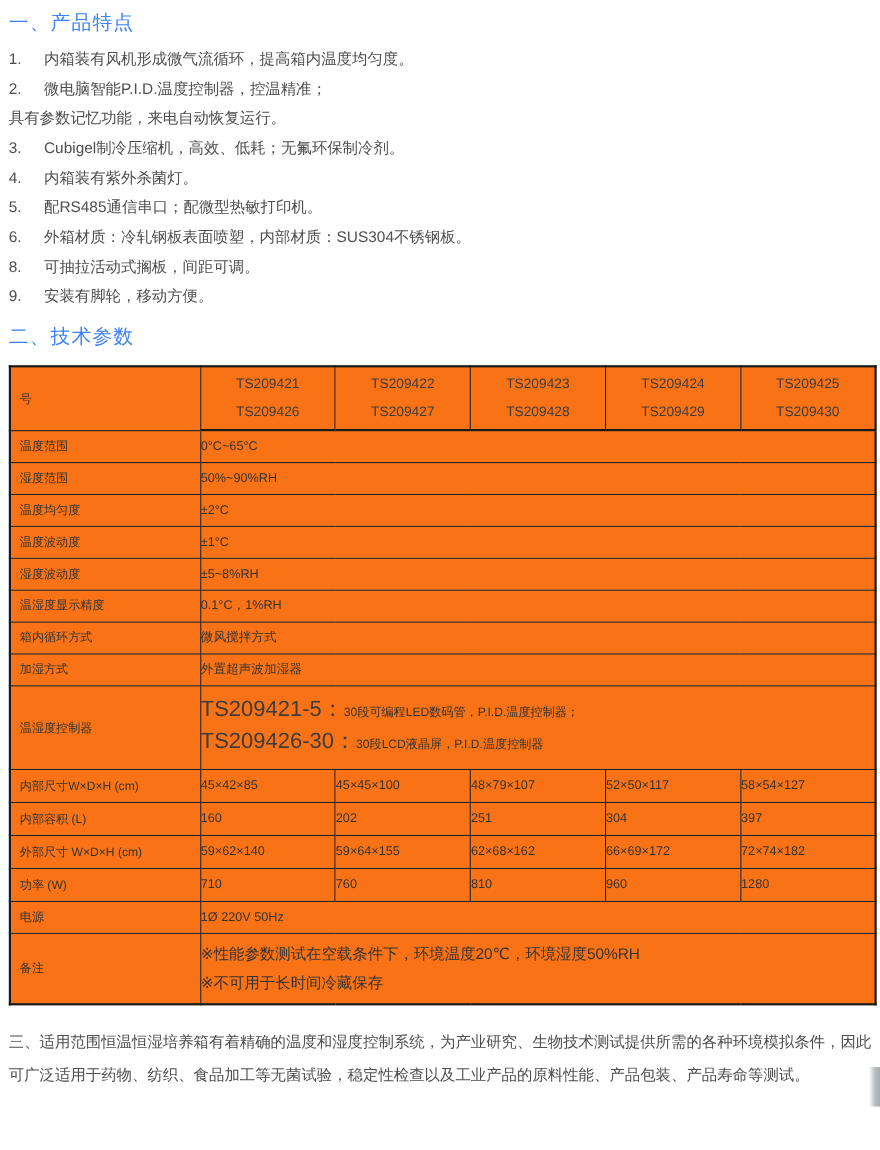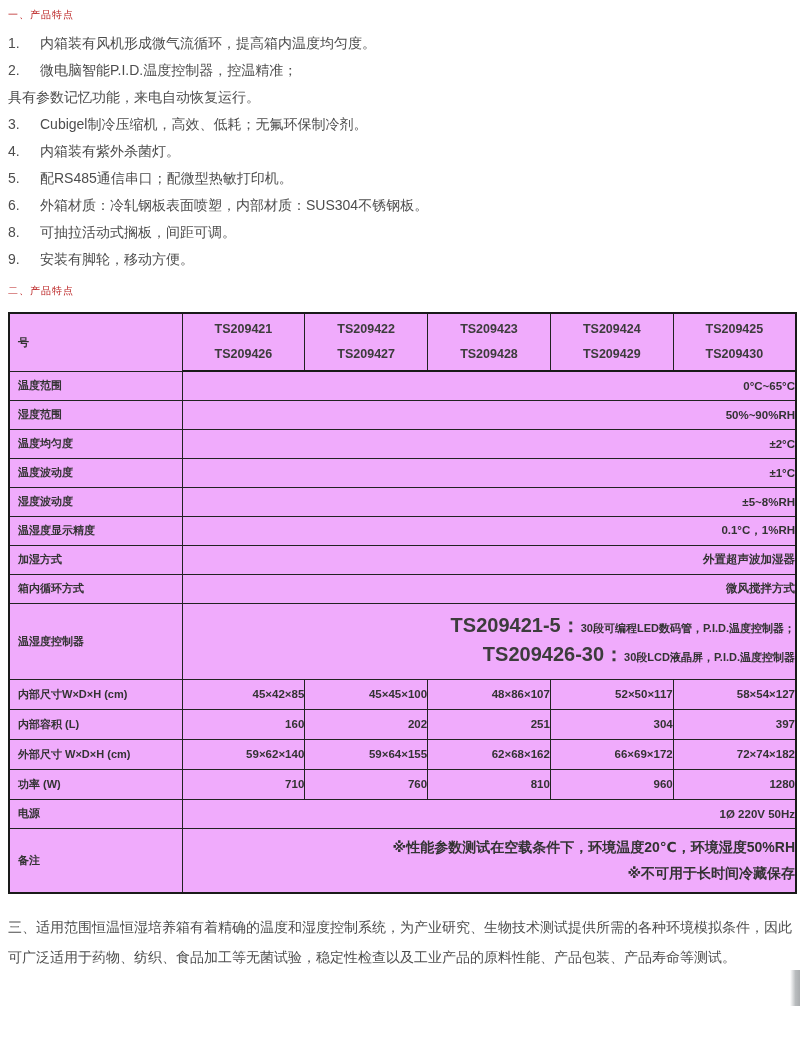--- a/index.html
+++ b/index.html
@@ -7,23 +7,23 @@
   body {
     position:relative;
     height:1045px;
     overflow:hidden;
     font-family:"Liberation Sans","DejaVu Sans",sans-serif;
     color:#4d4d4d;
   }
   .content { padding:8px 5px 0 8px; }
 
   .sec-heading {
-    font-size:10px;
+    font-size:18px;
     font-weight:normal;
-    color:#b91c1c;
+    color:#3b82f6;
     letter-spacing:1px;
   }
   #features-list { margin-top:11px; }
   .feature-item {
     font-size:14px;
     line-height:20px;
     margin-bottom:7px;
     color:#4d4d4d;
   }
   .feature-item .num {
@@ -36,35 +36,35 @@
   table.spec-table {
     margin-top:14px;
     width:789px;
     border-collapse:collapse;
     table-layout:fixed;
     color:#3a3a3a;
   }
   table.spec-table col.c-label { width:173px; }
   table.spec-table th, table.spec-table td {
     border:1px solid #222222;
-    font-weight:bold;
-    background:#f0abfc;
+    font-weight:normal;
+    background:#f97316;
   }
   table.spec-table { border:2px solid #1a1a1a; }
   tr.hdr th { height:58px; border-bottom:2px solid #1a1a1a; }
   th.model-head { text-align:center; vertical-align:middle; }
   .model-line { font-size:12.5px; line-height:25px; color:#3c3c3c; }
   td.lbl {
     text-align:left;
     padding:0 4px 0 8px;
     font-size:11px;
     color:#333333;
   }
   td.val, td.cellval {
-    text-align:right;
+    text-align:left;
     font-size:11.5px;
     color:#333333;
   }
   tr.single td { height:29px; }
   tr.single-c td { height:30px; }
   tr.ctrl td { height:76px; }
   tr.note td { height:65px; }
   .ctrl-line { line-height:26px; }
   .ctrl-line .model { font-size:20px; color:#3c3c3c; }
   .ctrl-line .desc { font-size:11px; color:#333333; }
@@ -100,21 +100,21 @@
       <div class="feature-item"><span class="num">2.</span><span>微电脑智能P.I.D.温度控制器，控温精准；</span></div>
       <div class="feature-item"><span>具有参数记忆功能，来电自动恢复运行。</span></div>
       <div class="feature-item"><span class="num">3.</span><span>Cubigel制冷压缩机，高效、低耗；无氟环保制冷剂。</span></div>
       <div class="feature-item"><span class="num">4.</span><span>内箱装有紫外杀菌灯。</span></div>
       <div class="feature-item"><span class="num">5.</span><span>配RS485通信串口；配微型热敏打印机。</span></div>
       <div class="feature-item"><span class="num">6.</span><span>外箱材质：冷轧钢板表面喷塑，内部材质：SUS304不锈钢板。</span></div>
       <div class="feature-item"><span class="num">8.</span><span>可抽拉活动式搁板，间距可调。</span></div>
       <div class="feature-item"><span class="num">9.</span><span>安装有脚轮，移动方便。</span></div>
     </div>
 
-  <div class="sec-heading sec2">二、产品特点</div>
+  <div class="sec-heading sec2">二、技术参数</div>
 
   <table class="spec-table">
     <colgroup>
       <col class="c-label">
         <col>
         <col>
         <col>
         <col>
         <col>
     </colgroup>
@@ -162,39 +162,39 @@
         </tr>
         <tr class="single">
           <td class="lbl">湿度波动度</td>
           <td class="val" colspan="5">±5~8%RH</td>
         </tr>
         <tr class="single">
           <td class="lbl">温湿度显示精度</td>
           <td class="val" colspan="5">0.1°C，1%RH</td>
         </tr>
         <tr class="single">
+          <td class="lbl">箱内循环方式</td>
+          <td class="val" colspan="5">微风搅拌方式</td>
+        </tr>
+        <tr class="single">
           <td class="lbl">加湿方式</td>
           <td class="val" colspan="5">外置超声波加湿器</td>
-        </tr>
-        <tr class="single">
-          <td class="lbl">箱内循环方式</td>
-          <td class="val" colspan="5">微风搅拌方式</td>
         </tr>
         <tr class="ctrl">
           <td class="lbl">温湿度控制器</td>
           <td class="val" colspan="5">
             <div class="ctrl-line"><span class="model">TS209421-5：</span><span class="desc">30段可编程LED数码管，P.I.D.温度控制器；</span></div>
             <div class="ctrl-line"><span class="model">TS209426-30：</span><span class="desc">30段LCD液晶屏，P.I.D.温度控制器</span></div>
           </td>
         </tr>
         <tr class="single-c">
           <td class="lbl">内部尺寸W×D×H (cm)</td>
           <td class="cellval">45×42×85</td>
           <td class="cellval">45×45×100</td>
-          <td class="cellval">48×86×107</td>
+          <td class="cellval">48×79×107</td>
           <td class="cellval">52×50×117</td>
           <td class="cellval">58×54×127</td>
         </tr>
         <tr class="single-c">
           <td class="lbl">内部容积 (L)</td>
           <td class="cellval">160</td>
           <td class="cellval">202</td>
           <td class="cellval">251</td>
           <td class="cellval">304</td>
           <td class="cellval">397</td>

